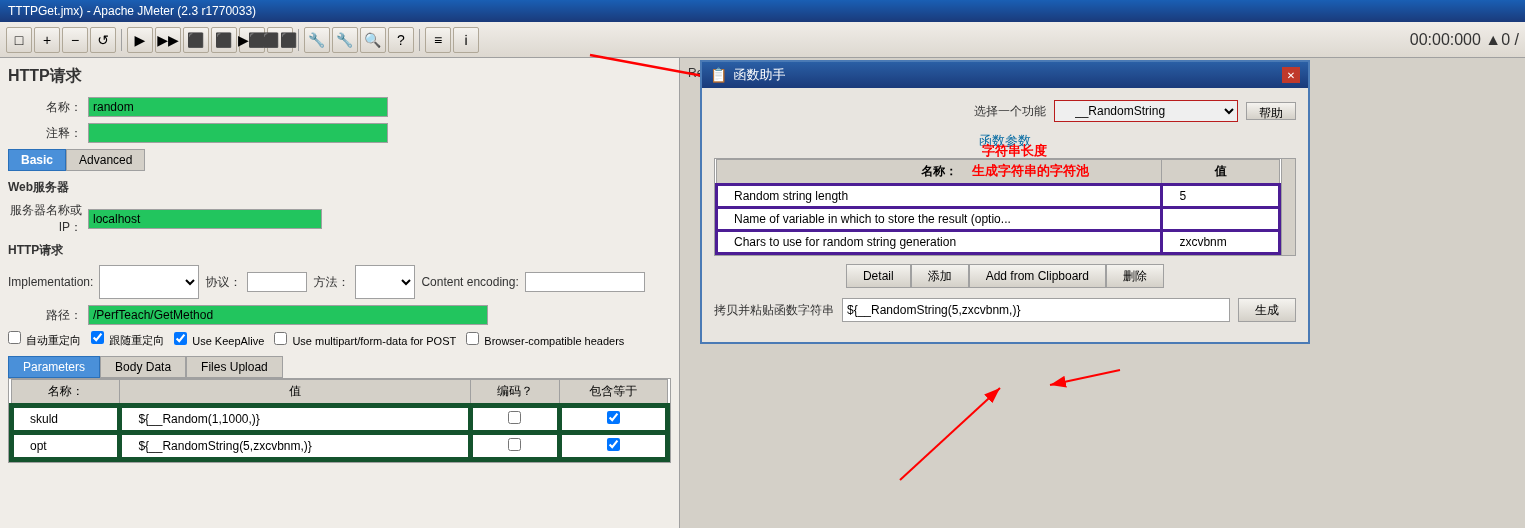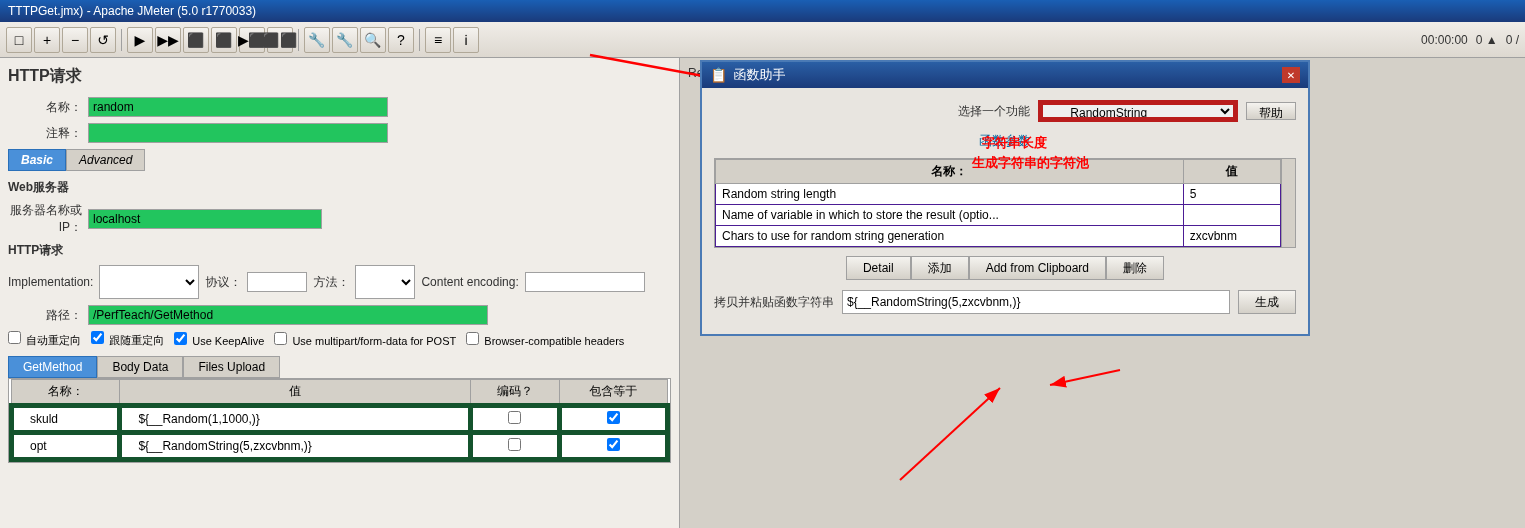--- a/index.html
+++ b/index.html
@@ -28,21 +28,21 @@
     }
     .toolbar-btn {
       width: 26px; height: 26px;
       background: linear-gradient(to bottom, #f5f3ef, #ddd8d0);
       border: 1px solid #b0a898;
       border-radius: 2px;
       display: flex; align-items: center; justify-content: center;
       cursor: pointer; font-size: 14px;
     }
     .toolbar-separator { width: 1px; height: 22px; background: #a0a0a0; margin: 0 3px; }
-    .toolbar-right { margin-left: auto; display: flex; align-items: center; gap: 8px; font-size: 12px; color: #333; }
+    .toolbar-right { margin-left: auto; display: flex; align-items: center; font-size: 16px; color: #333; }
 
     
     .main-content {
       display: flex;
       height: calc(528px - 22px - 36px);
       background: #d4d0c8;
     }
 
     
     .left-panel {
@@ -75,21 +75,20 @@
     }
 
     
     .tabs { display: flex; margin-bottom: 8px; }
     .tab {
       padding: 3px 12px;
       border: 1px solid #a0a0a0;
       cursor: pointer;
       font-size: 12px;
       background: #e8e5e0;
-      font-style: italic;
     }
     .tab.active {
       background: #f0ede8;
       border-bottom: 1px solid #f0ede8;
       font-weight: bold;
       background: #4a90d9;
       color: white;
       border-color: #2a70b9;
     }
     .tab:not(.active) { background: #d4d0c8; }
@@ -224,25 +223,25 @@
     }
 
     .modal-row {
       display: flex;
       align-items: center;
       margin-bottom: 10px;
       gap: 8px;
     }
     .modal-label { color: #333; font-size: 12px; white-space: nowrap; }
     .modal-select {
-      width: 200px;
-      border: 5px solid #b91c1c;
+      width: 184px;
+      border: 1px solid #b91c1c;
       height: 22px;
       font-size: 12px;
-      padding: 0 10px;
+      padding: 0 16px;
     }
     .modal-help-btn {
       padding: 2px 12px;
       background: linear-gradient(to bottom, #f5f3ef, #d4d0c8);
       border: 1px solid #a0a0a0;
       cursor: pointer;
       font-size: 12px;
       height: 18px;
     }
 
@@ -264,22 +263,22 @@
       font-size: 12px;
       background: white;
     }
     .modal-table th {
       background: #d4d0c8;
       border: 1px solid #a0a0a0;
       padding: 3px 8px;
       text-align: center;
     }
     .modal-table td {
-      border: 1px solid #4c1d95;
-      padding: 3px 6px;
+      border: 3px solid #4c1d95;
+      padding: 3px 16px;
       background: white;
     }
     .modal-table-scrollbar {
       position: absolute;
       right: 0; top: 0;
       width: 14px;
       height: 100%;
       background: #d4d0c8;
       border-left: 1px solid #a0a0a0;
     }
@@ -337,21 +336,21 @@
       font-size: 13px;
       font-weight: bold;
       pointer-events: none;
       z-index: 200;
     }
   </style>
 </head>
 <body>
 
 <div class="title-bar">
-  <span>TTTPGet.jmx) - Apache JMeter (5.0 r1770033)</span>
+  <span>TTTPGet.jmx) - Apache JMeter (2.3 r1770033)</span>
 </div>
 
 <div class="toolbar">
   <div class="toolbar-btn" title="New">□</div>
   <div class="toolbar-btn" title="Add">+</div>
   <div class="toolbar-btn" title="Remove">−</div>
   <div class="toolbar-btn">↺</div>
   <div class="toolbar-separator"></div>
   <div class="toolbar-btn">▶</div>
   <div class="toolbar-btn">▶▶</div>
@@ -421,21 +420,21 @@
 
     <div class="checkbox-row">
       <label><input type="checkbox" style=""> <span>自动重定向</span></label>
       <label><input type="checkbox" checked="" style=""> <span>跟随重定向</span></label>
       <label><input type="checkbox" checked="" style=""> <span>Use KeepAlive</span></label>
       <label><input type="checkbox" style=""> <span>Use multipart/form-data for POST</span></label>
       <label><input type="checkbox" style=""> <span>Browser-compatible headers</span></label>
     </div>
 
     <div class="sub-tabs">
-      <div class="sub-tab active">GetMethod</div>
+      <div class="sub-tab active">Parameters</div>
       <div class="sub-tab">Body Data</div>
       <div class="sub-tab">Files Upload</div>
     </div>
 
     <div class="param-table-wrap">
       <table class="param-table">
         <thead>
           <tr>
             <th>名称：</th>
             <th>值</th>

